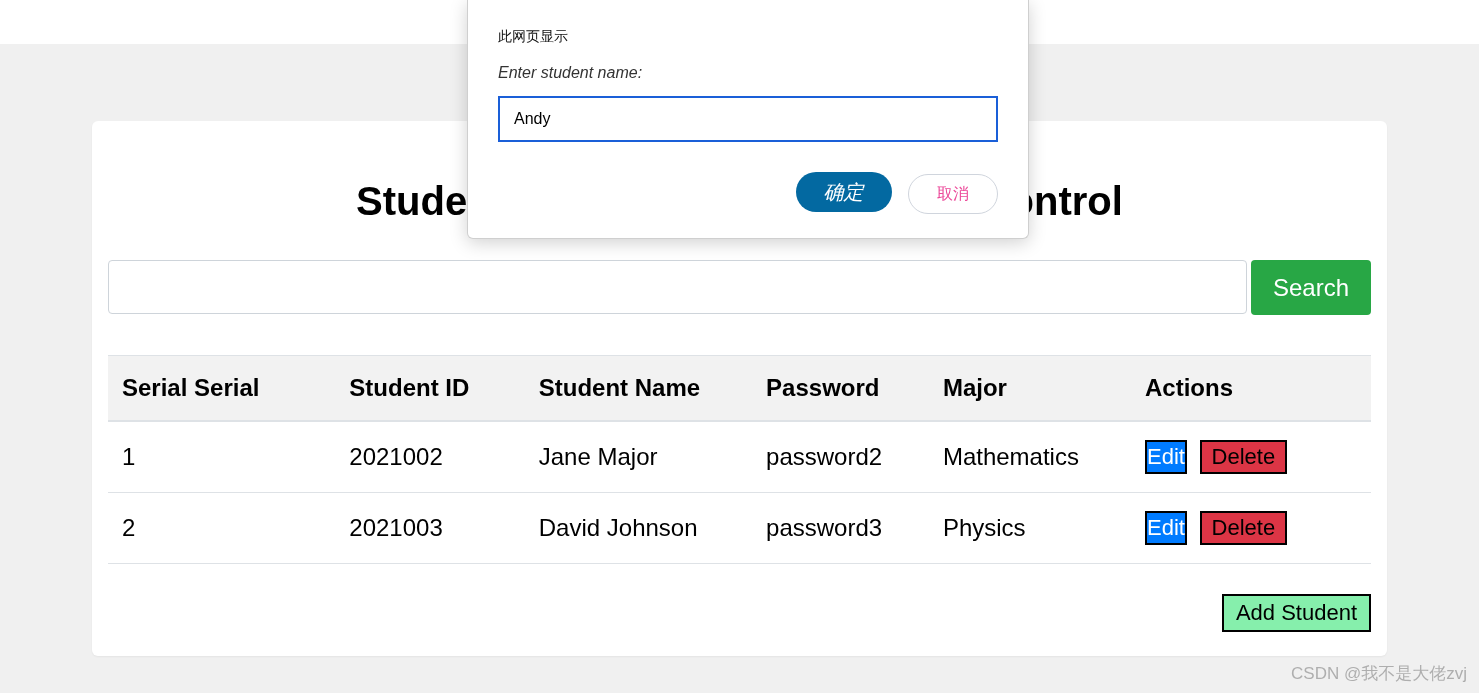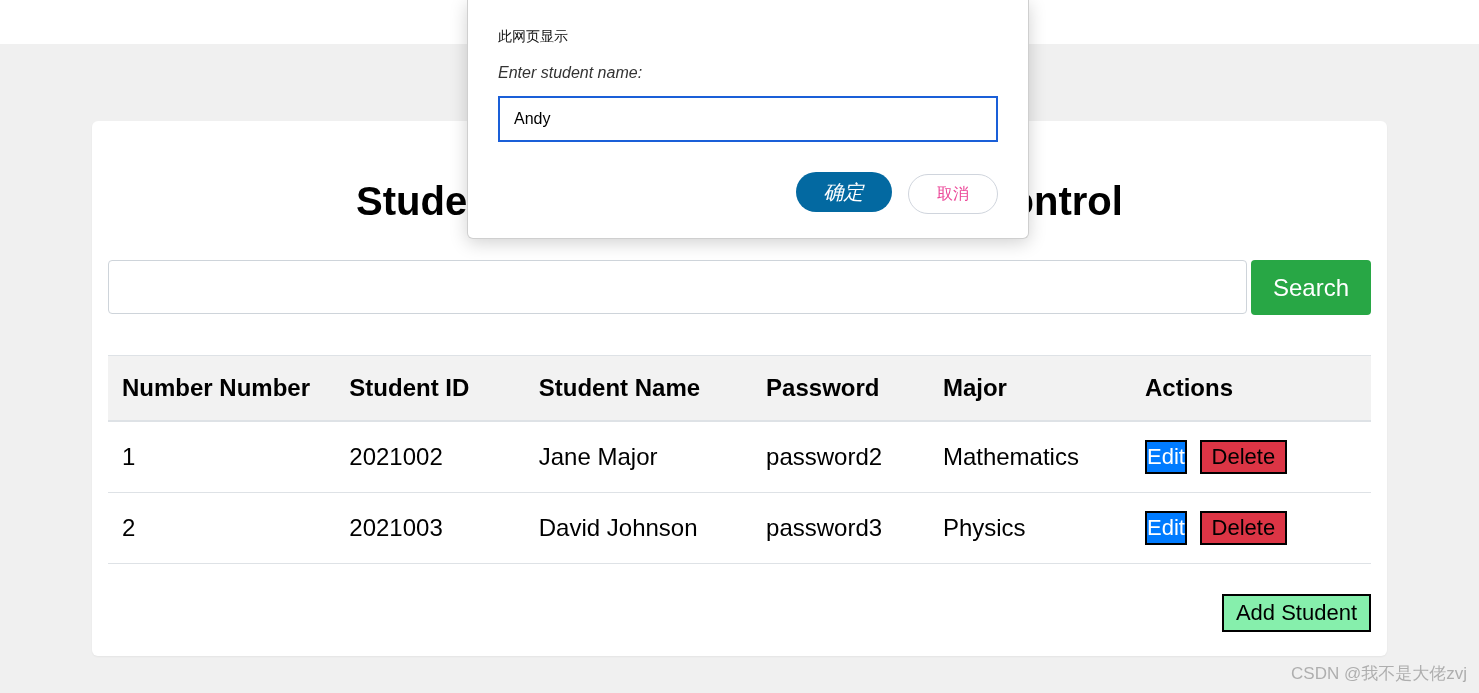--- a/index.html
+++ b/index.html
@@ -200,21 +200,21 @@
   </h1>
 
   <div class="search-row">
     <input class="search-input" type="text" value="" style="">
     <button class="search-btn">Search</button>
   </div>
 
   <table>
     <thead>
       <tr>
-        <th class="col-serial">Number Number</th>
+        <th class="col-serial">Serial Serial</th>
         <th class="col-id">Student ID</th>
         <th class="col-name">Student Name</th>
         <th class="col-pass">Password</th>
         <th class="col-major">Major</th>
         <th class="col-act">Actions</th>
       </tr>
     </thead>
     <tbody>
       <tr>
         <td>1</td>

